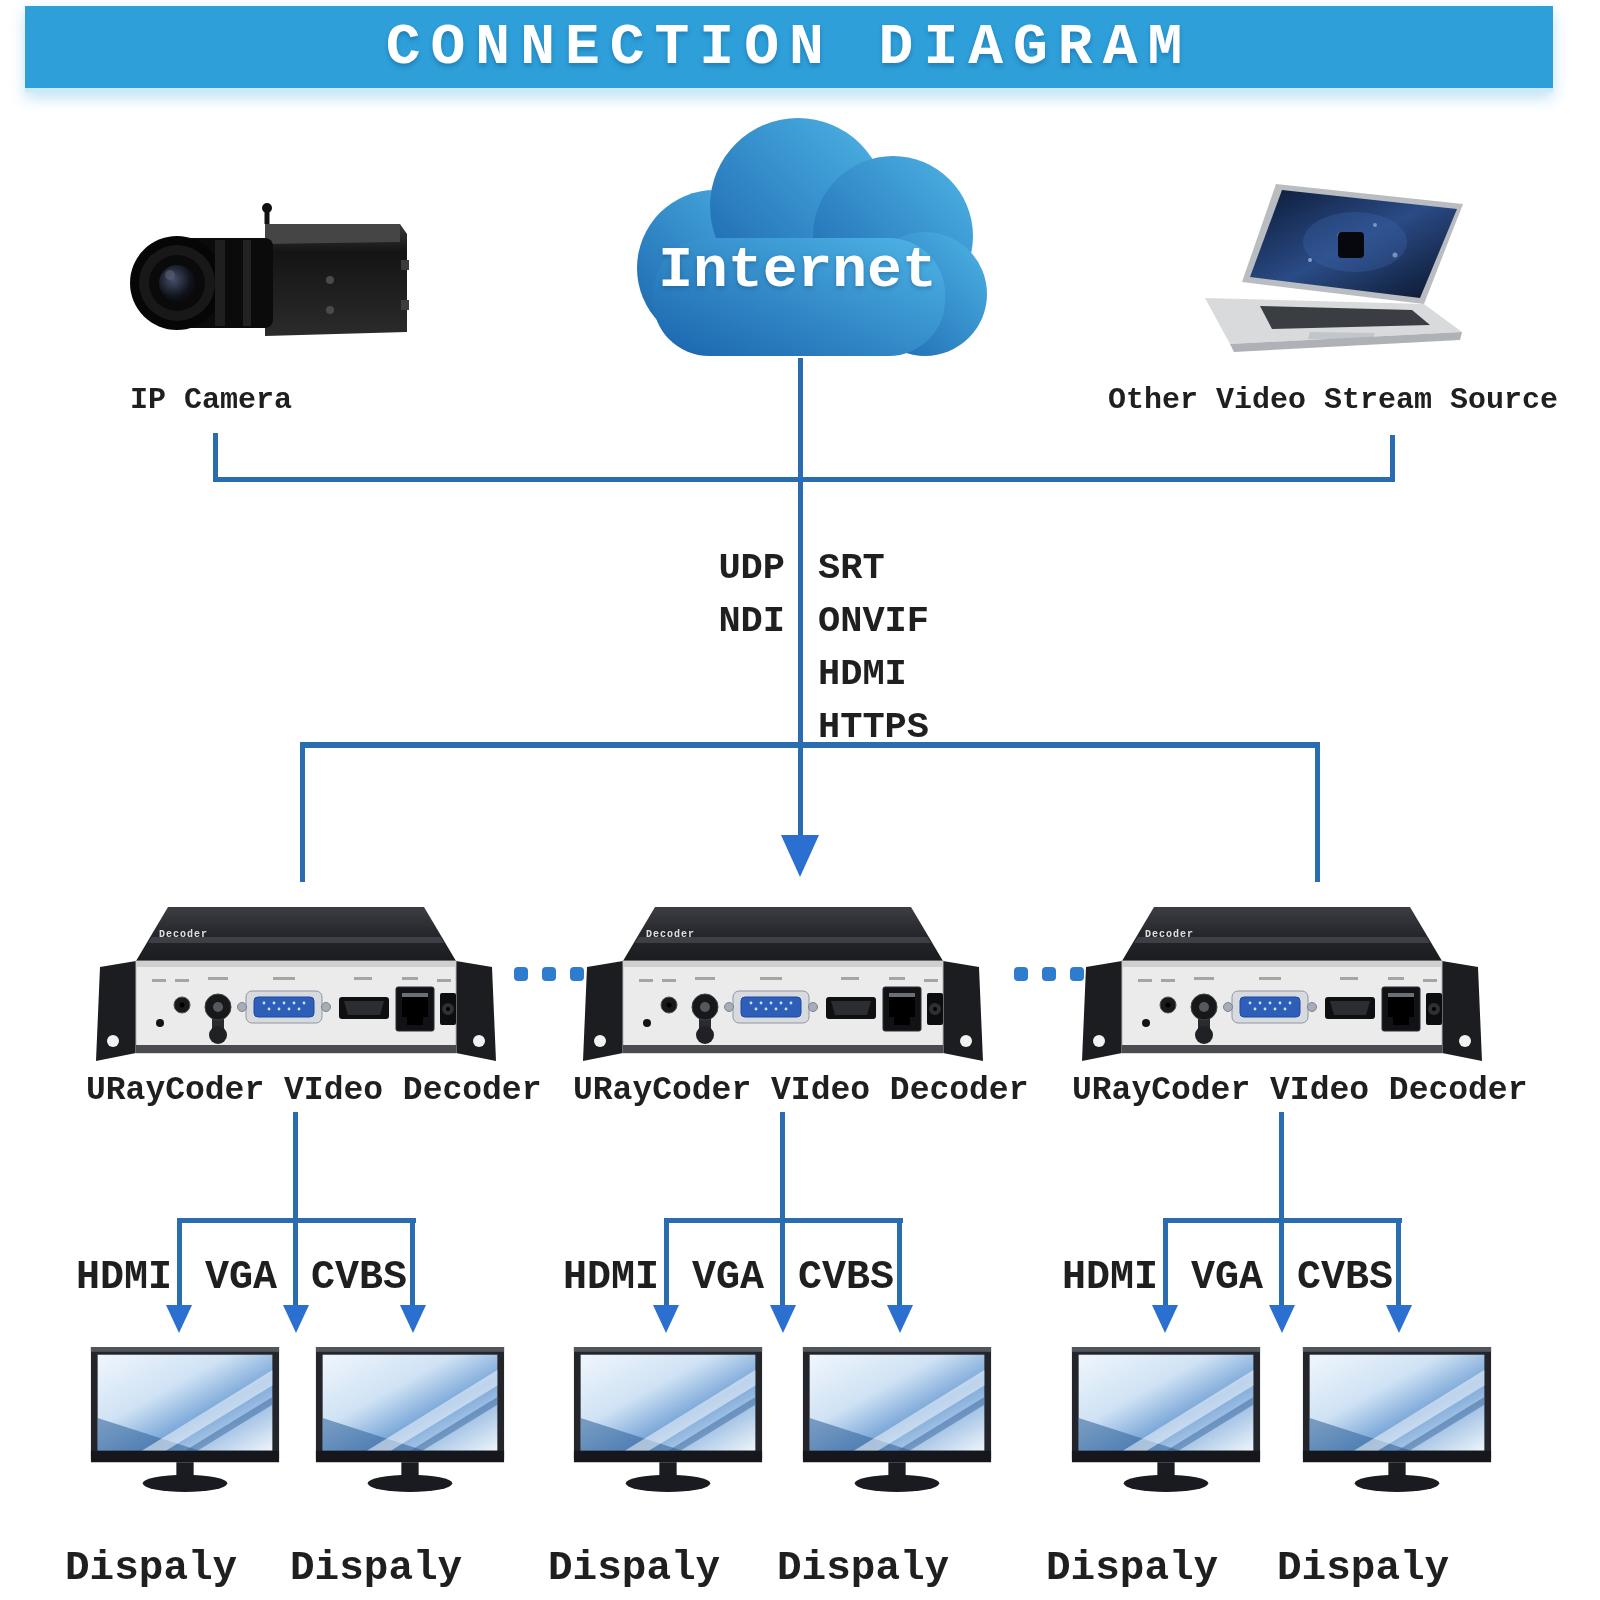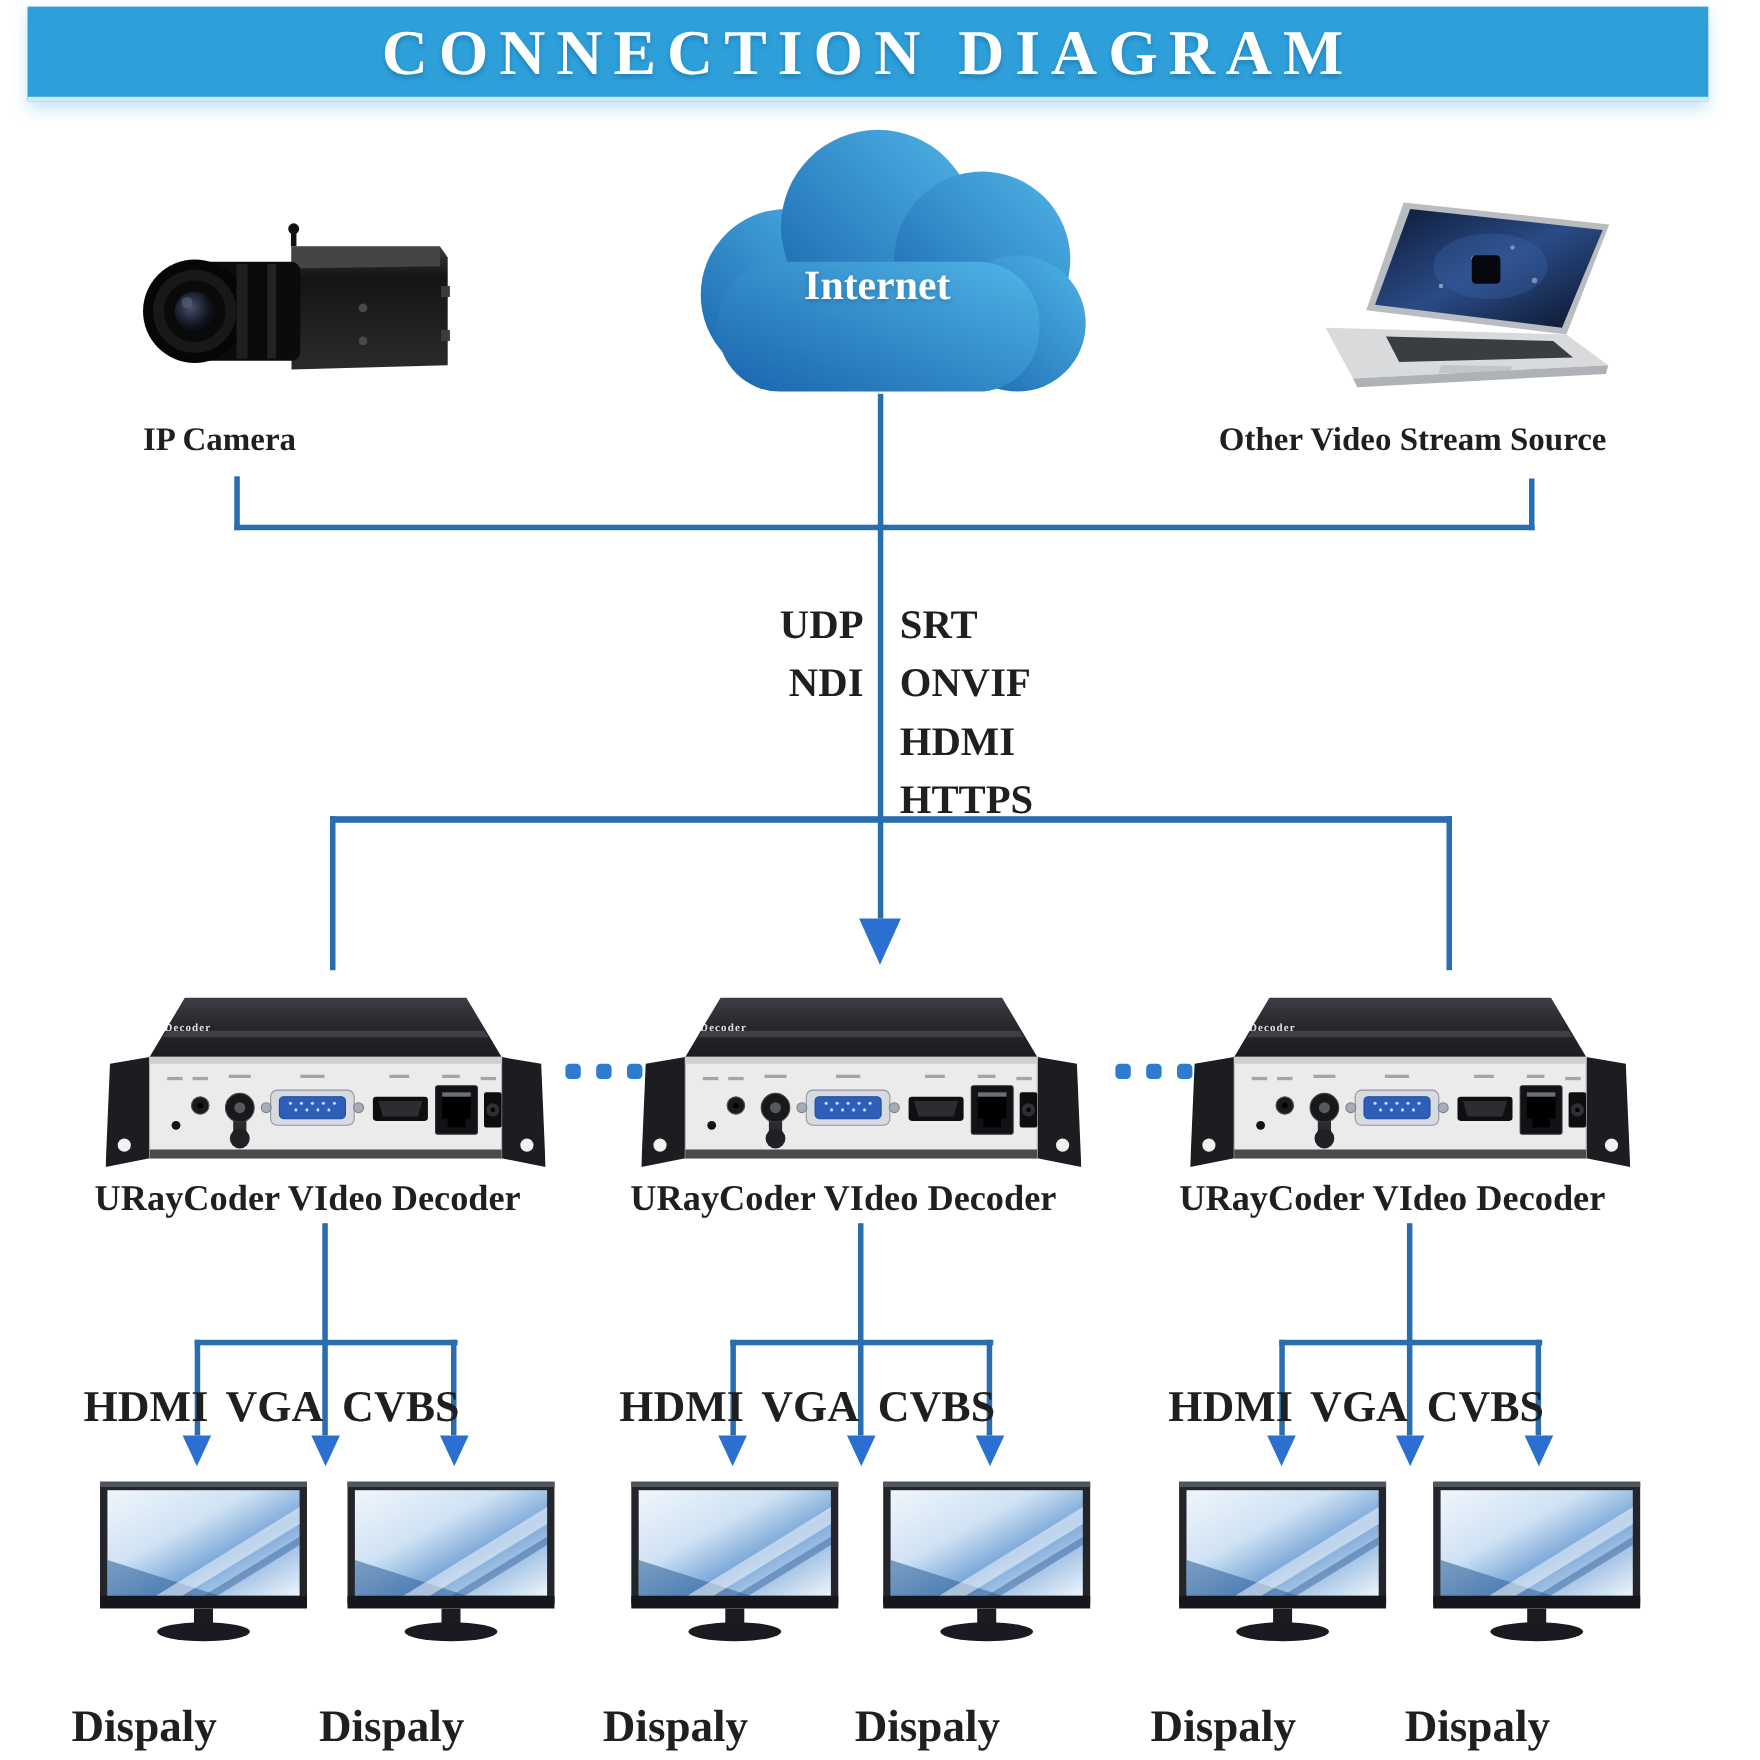--- a/index.html
+++ b/index.html
@@ -1,19 +1,19 @@
 <!DOCTYPE html>
 <html><head>
 <meta charset="utf-8">
 <style>
   html,body{margin:0;padding:0;background:#fff;}
   .canvas{
     position:relative;width:1578px;height:1600px;overflow:hidden;
     background:var(--background-color,#fff);
-    font-family:Liberation Serif, serif;
+    font-family:Liberation Mono, monospace;
   }
   .abs{position:absolute;}
   
   .banner{
     position:absolute;left:25px;right:25px;top:6px;height:82px;
     background:var(--banner-color,#2E9FD9);
     display:flex;align-items:center;justify-content:center;
     border-bottom:4px solid #cdeaf8;
     box-shadow:0 6px 14px rgba(46,159,217,.30);
   }
@@ -40,21 +40,21 @@
     white-space:nowrap;}
   .lbl.node{font-size:30px;}
   .lbl.decoder{font-size:33px;}
   .lbl.port{font-size:40px;width:110px;}
   .lbl.display{font-size:41px;width:240px;}
   .proto-col{position:absolute;font-weight:bold;color:var(--text-color,#1F1F1F);
     font-size:37px;line-height:53px;white-space:nowrap;margin-top:48px;}
   .proto-col.left{text-align:right;width:300px;}
   .cloud-text{
     position:absolute;left:0;right:0;top:128px;text-align:center;
-    color:#fff;font-size:38px;font-weight:bold;
+    color:#fff;font-size:58px;font-weight:bold;
     text-shadow:0 2px 4px rgba(10,60,110,.35);
   }
   .device-top-text{
     position:absolute;left:0;right:0;top:26px;text-align:left;
     color:rgba(255,255,255,.85);font-size:10px;font-weight:bold;
     letter-spacing:1px;
   }
   svg{display:block;}
 </style>
 </head>

